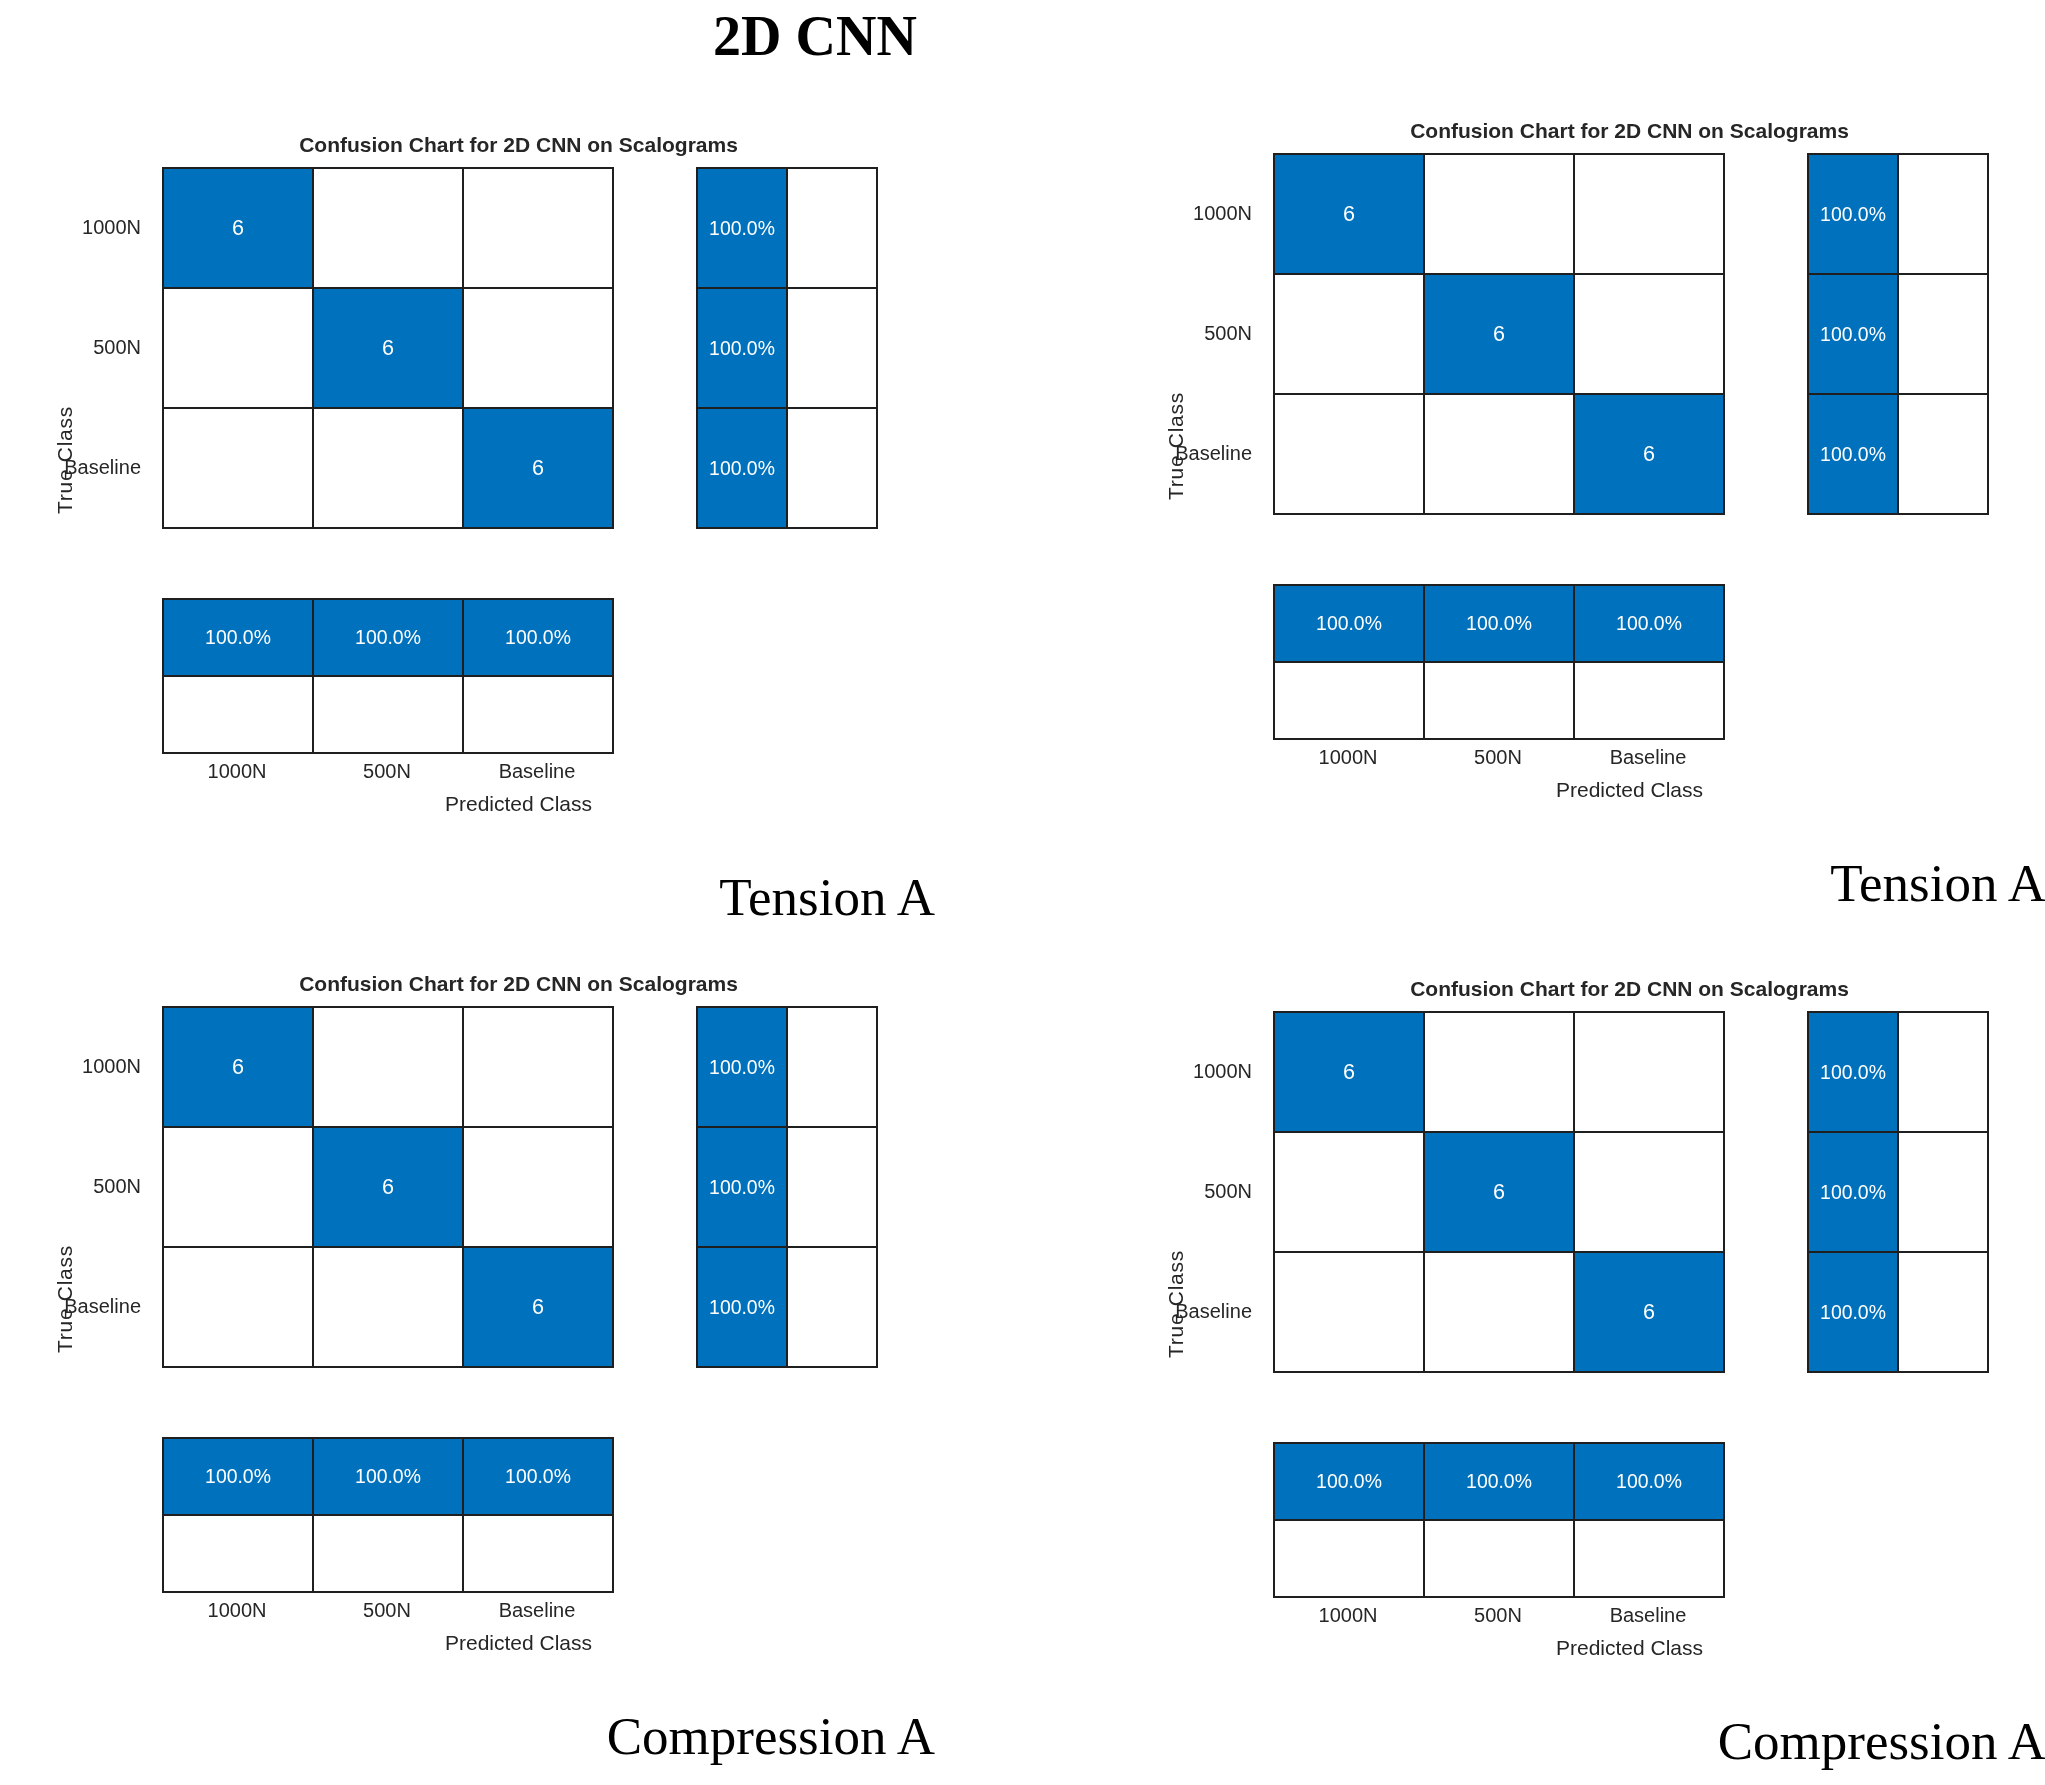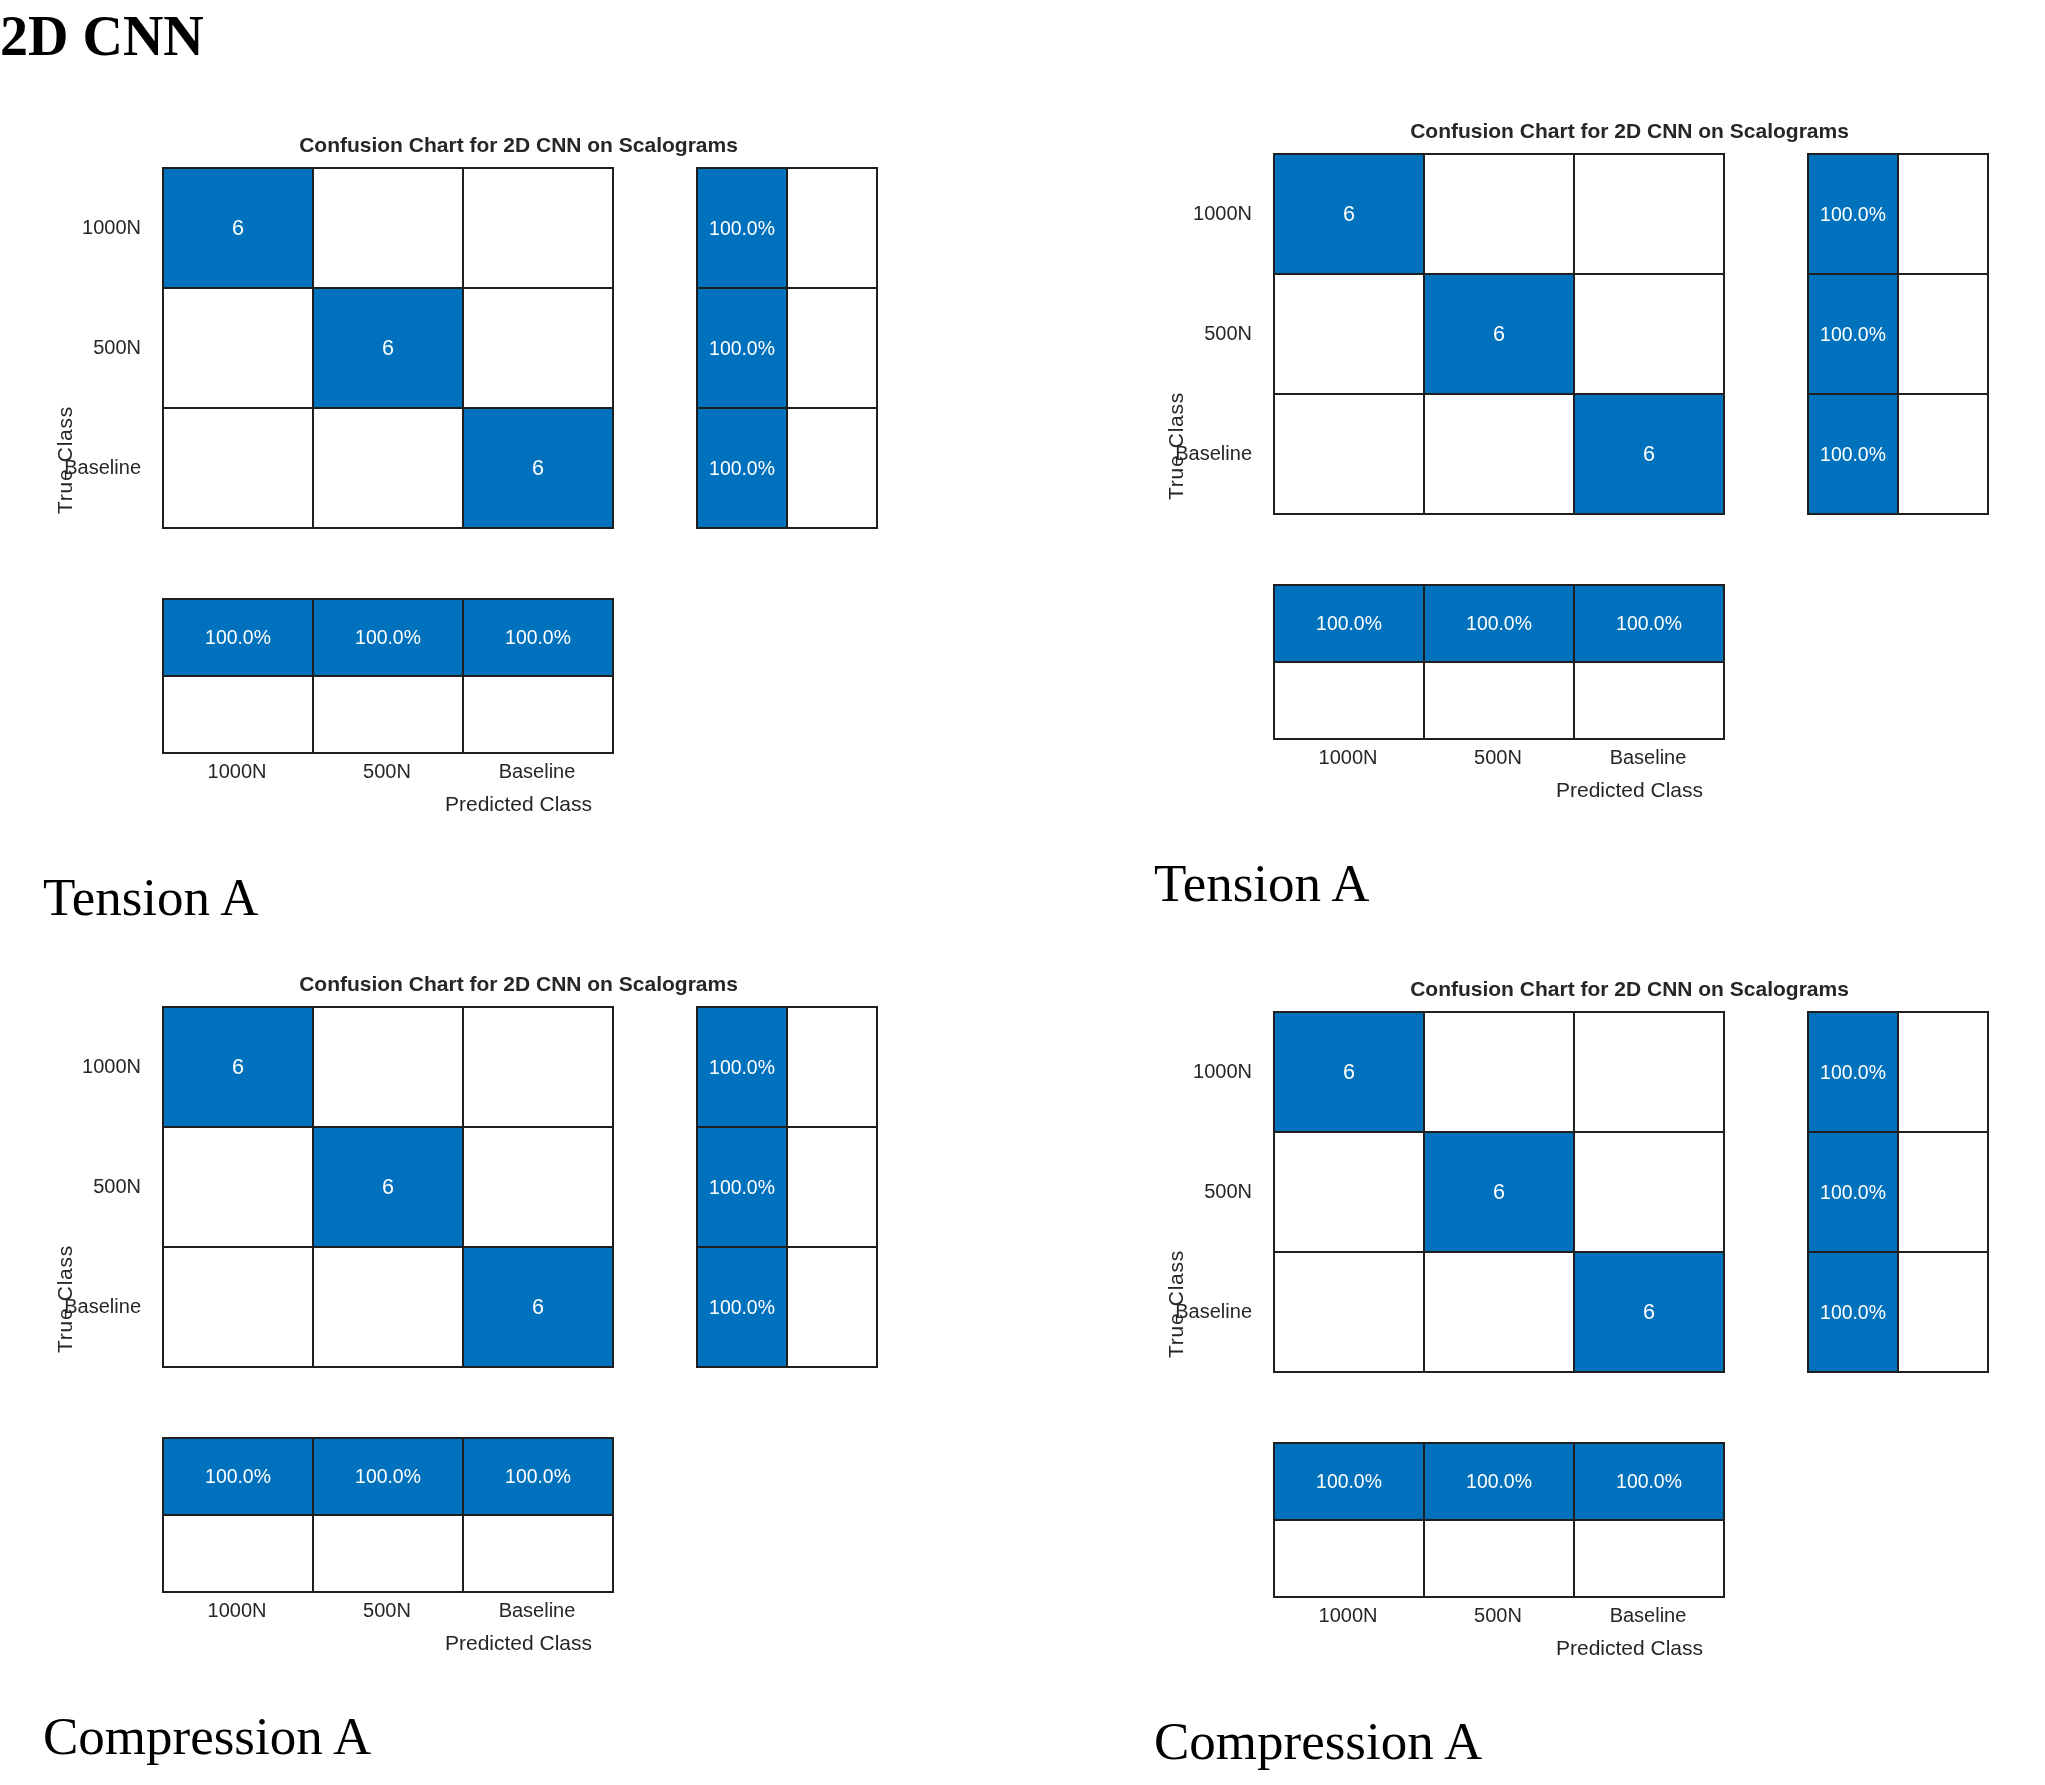--- a/index.html
+++ b/index.html
@@ -5,21 +5,21 @@
   html,body{margin:0;padding:0;}
   body{
     position:relative;
     width:2046px;height:1786px;
     background:#ffffff;
     font-family:"Liberation Sans",sans-serif;
     overflow:hidden;
   }
   .figure-title{
     position:absolute;left:0;top:4.3px;width:1630px;
-    text-align:left;
+    text-align:center;
     font-family:"Liberation Serif",serif;
     font-weight:bold;font-size:56px;color:#000000;
   }
   .chart{position:absolute;width:892px;height:809px;}
   .pos-0{left:43px;top:133px;}
   .pos-1{left:1154px;top:119px;}
   .pos-2{left:43px;top:972px;}
   .pos-3{left:1154px;top:977px;}
 
   .chart-title{
@@ -62,21 +62,21 @@
     position:absolute;left:119px;top:627px;width:450px;
     display:grid;grid-template-columns:repeat(3,1fr);
   }
   .x-tick{text-align:center;font-size:20px;color:#262626;}
   .x-axis-label{
     position:absolute;left:119px;top:659px;width:713px;
     text-align:center;font-size:21px;color:#262626;
   }
   .caption{
     position:absolute;left:0;top:735px;width:892px;
-    text-align:left;font-family:"Liberation Serif",serif;
+    text-align:right;font-family:"Liberation Serif",serif;
     font-size:53px;color:#000000;line-height:1.1;
   }
 </style>
 </head>
 <body>
 
 <div class="figure-title">2D CNN</div>
 
 <section class="chart pos-0">
   <div class="chart-title">Confusion Chart for 2D CNN on Scalograms</div>

